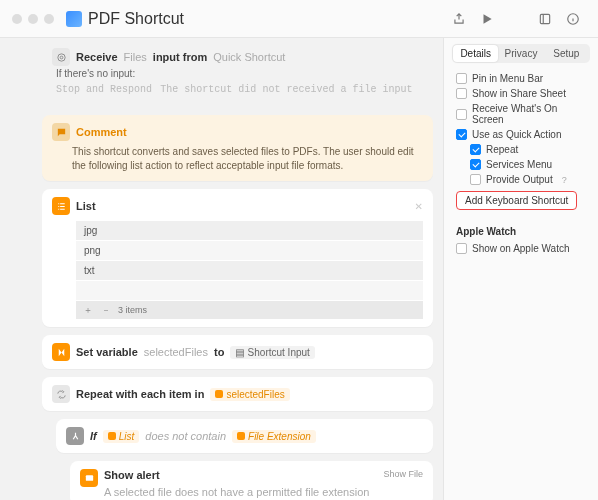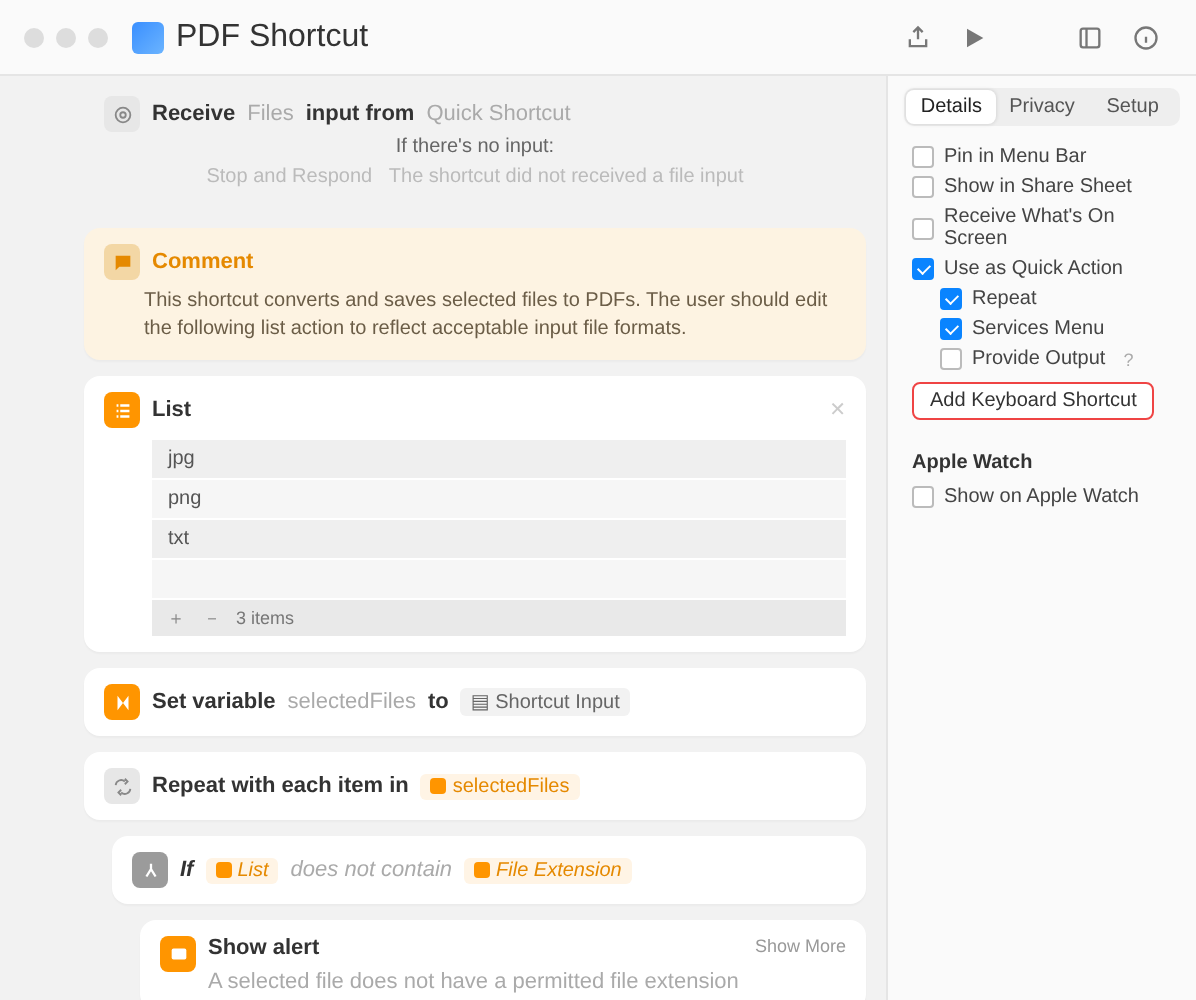--- a/index.html
+++ b/index.html
@@ -23,36 +23,36 @@
 .tab.active { background: #fff; box-shadow: 0 0 2px rgba(0,0,0,.15); color: #222; }
 .check-row { display: flex; align-items: center; padding: 2px 0 2px 4px; gap: 5px; color: #444; }
 .check-row.indent { padding-left: 18px; }
 .cb { width: 11px; height: 11px; border: 1px solid #bbb; border-radius: 2px; display: flex; align-items: center; justify-content: center; background: #fff; flex-shrink: 0; }
 .cb.checked { background: #0a84ff; border-color: #0a84ff; }
 .cb.checked::after { content: ""; width: 5px; height: 3px; border-left: 1.5px solid #fff; border-bottom: 1.5px solid #fff; transform: rotate(-45deg); margin-top: -1px; }
 .q { margin-left: 4px; color: #aaa; font-size: 9px; }
 .side-btn { margin: 4px 0 10px 4px; padding: 3px 8px; border: 1px solid #ef4444; background: #fff; border-radius: 4px; font-size: 10px; display: inline-block; }
 .side-h { font-size: 10px; font-weight: 600; color: #333; margin: 6px 0 4px 4px; }
 .card { background: #fff; border-radius: 8px; padding: 8px 10px; margin-bottom: 8px; box-shadow: 0 1px 1px rgba(0,0,0,.03); }
-.card.flat { background: transparent; box-shadow: none; padding: 4px 10px 8px 10px; text-align: center; }
+.card.flat { background: transparent; box-shadow: none; padding: 4px 10px 8px 10px; }
 .card.comment { background: #fdf3e2; }
 .row { display: flex; align-items: center; gap: 6px; }
 .ico { width: 18px; height: 18px; border-radius: 4px; display: flex; align-items: center; justify-content: center; flex-shrink: 0; }
 .ico svg { width: 11px; height: 11px; }
 .ico.gray { background: #e7e7e7; color: #888; }
 .ico.orange { background: #ff9500; color: #fff; }
 .ico.sgray { background: #9b9b9b; color: #fff; }
 .action-label { font-weight: 600; color: #333; }
 .muted { color: #aaa; }
 .token { background: #f2f2f2; padding: 1px 5px; border-radius: 3px; color: #666; font-size: 10px; }
 .tok-o { display: inline-flex; align-items: center; gap: 3px; padding: 1px 5px; border-radius: 3px; background: #fff4e5; color: #e58900; font-size: 10px; }
 .tok-o .sq { width: 8px; height: 8px; background: #ff9500; border-radius: 2px; }
 .close-x { margin-left: auto; color: #ccc; font-size: 10px; }
 .noinput { font-size: 10px; color: #666; margin: 2px 4px 4px 4px; }
-.noinput .muted { color: #bbb; }
+.noinput .muted { color: #bbb; font-family: Liberation Mono, monospace; }
 .comment-h { color: #e58900; font-weight: 600; display: flex; gap: 6px; align-items: center; margin-bottom: 4px; }
 .comment-t { color: #6b5d47; font-size: 10px; line-height: 1.4; padding-left: 20px; }
 .list-body { margin: 6px 0 0 24px; }
 .list-item { background: #f6f6f6; padding: 4px 8px; margin-bottom: 1px; font-size: 10px; color: #555; }
 .list-item:nth-child(odd) { background: #efefef; }
 .list-footer { display: flex; align-items: center; gap: 6px; background: #e9e9e9; padding: 3px 6px; margin-top: 1px; font-size: 9px; color: #777; }
 .pm { width: 12px; height: 12px; display: flex; align-items: center; justify-content: center; color: #888; }
 .indent1 { margin-left: 14px; font-style: italic; }
 .indent2 { margin-left: 28px; }
 .alert-row { display: flex; align-items: flex-start; gap: 6px; }
@@ -204,21 +204,21 @@
     <div class="alert-row">
       <div class="ico orange">
             <svg viewBox="0 0 24 24" fill="currentColor">
               <rect x="4" y="5" width="16" height="12" rx="2"></rect>
             </svg>
           </div>
       <div class="alert-text">
         <span class="action-label">Show alert</span>
         <span class="muted">A selected file does not have a permitted file extension</span>
       </div>
-      <span class="more">Show More</span>
+      <span class="more">Show File</span>
     </div>
   </div>
 
 </div>
 
 <div class="sidebar">
   <div class="tabs">
     <div class="tab active">Details</div>
     <div class="tab">Privacy</div>
     <div class="tab">Setup</div>

